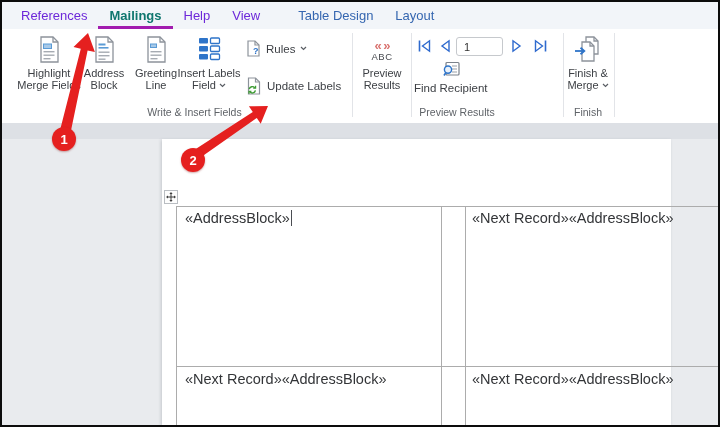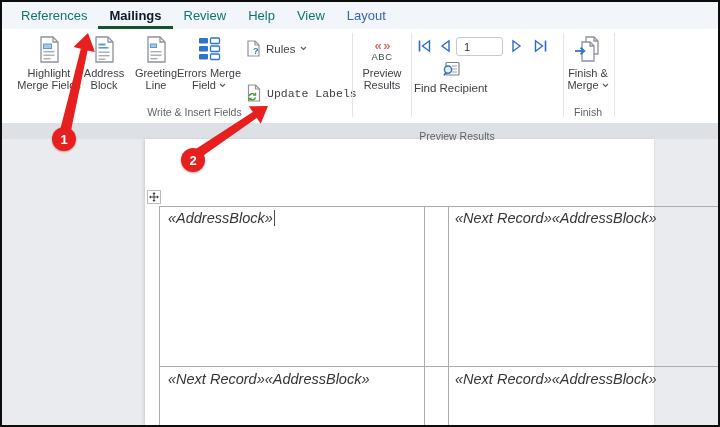--- a/index.html
+++ b/index.html
@@ -1,22 +1,22 @@
 <!DOCTYPE html>
 <html><head>
 <meta charset="utf-8">
 <style>
   html,body{margin:0;padding:0;background:#fff;font-family:"Liberation Sans",sans-serif;}
   #app{position:relative;width:720px;height:427px;overflow:hidden;background:#fff;}
   #frame{position:absolute;inset:0;border:2px solid #0c0c0c;z-index:60;pointer-events:none;}
 
   
   #tabrow{position:absolute;left:2px;top:2px;right:2px;height:27px;background:#f2f5f9;display:flex;align-items:stretch;padding-left:8px;z-index:2;}
-  .tab{display:flex;align-items:center;padding:0 11px;font-size:13px;color:#0f766e;cursor:default;white-space:nowrap;}
-  .tab.active{color:#0f172a;font-weight:bold;border-bottom:3px solid #14532d;padding-top:3px;}
+  .tab{display:flex;align-items:center;padding:0 11px;font-size:13px;color:#6d28d9;cursor:default;white-space:nowrap;}
+  .tab.active{color:#0f766e;font-weight:bold;border-bottom:3px solid #a21caf;padding-top:3px;}
   .tab.contextual{color:#3566b0;}
 
   
   #ribbon{position:absolute;left:2px;top:29px;width:716px;height:94px;background:#ffffff;z-index:2;}
   .sep{position:absolute;top:4px;width:1px;height:84px;background:#e2e4e8;}
   .grplabel{position:absolute;top:77px;font-size:10.5px;color:#5f6368;text-align:center;white-space:nowrap;}
 
   .btn-big{position:absolute;top:6px;display:flex;flex-direction:column;align-items:center;text-align:center;}
   .btn-big .ic{height:32px;display:flex;align-items:flex-start;justify-content:center;}
   .btn-big .l1,.btn-big .l2{font-size:11px;line-height:12px;color:#3d4045;display:flex;align-items:center;gap:3px;white-space:nowrap;}
@@ -24,43 +24,43 @@
   .btn-row{position:absolute;display:flex;align-items:center;gap:5px;font-size:11.5px;color:#3d4045;white-space:nowrap;}
 
   .navbtn{display:inline-flex;align-items:center;justify-content:center;}
   #recordbox{position:absolute;left:454px;top:8px;width:47px;height:19px;border:1px solid #c6c9cd;border-radius:3px;background:#fff;font-size:11px;color:#333;display:flex;align-items:center;padding-left:7px;box-sizing:border-box;}
 
   .chev{display:inline-block;}
 
   
   #docarea{position:absolute;left:2px;top:123px;width:716px;height:302px;background:#e9ebee;z-index:1;}
   #docband{position:absolute;left:0;top:0;width:716px;height:16px;background:#dde0e5;}
-  #page{position:absolute;left:143px;top:16px;width:509px;height:286px;background:#ffffff;box-shadow:-1px 1px 3px rgba(90,98,110,0.25);font-style:italic;}
+  #page{position:absolute;left:160px;top:16px;width:509px;height:286px;background:#ffffff;box-shadow:-1px 1px 3px rgba(90,98,110,0.25);}
 
   .tline{position:absolute;background:#acacac;}
   .cell-text{position:absolute;font-size:14.5px;color:#333538;white-space:nowrap;}
   .cursor{display:inline-block;width:1px;height:16px;background:#4a4d52;vertical-align:-3px;margin-left:1px;}
 
   #handle{position:absolute;left:2px;top:51px;width:14px;height:14px;background:#fdfdfd;border:1px solid #b9bdc2;box-sizing:border-box;display:flex;align-items:center;justify-content:center;}
 
   
   #overlay{position:absolute;inset:0;z-index:50;pointer-events:none;}
   .callout{position:absolute;width:24px;height:24px;border-radius:50%;background:#e5201f;color:#fff;font-size:13px;font-weight:bold;display:flex;align-items:center;justify-content:center;z-index:51;box-shadow:0 1px 2px rgba(120,0,0,.35);}
 </style>
 </head>
 <body>
 
 <div id="app">
 
   <div id="tabrow">
     <div class="tab">References</div>
     <div class="tab active">Mailings</div>
-    <div class="tab">Review</div>
     <div class="tab">Help</div>
     <div class="tab">View</div>
+    <div class="tab contextual" style="margin-left:16px;">Table Design</div>
     <div class="tab contextual">Layout</div>
   </div>
 
   <div id="ribbon">
 
     <div class="btn-big" style="left:18px;width:58px;">
       <span class="ic">
         <svg width="24" height="29" viewBox="0 0 24 29">
             <path d="M4 2h12l5 5v20H4z" fill="#fff" stroke="#8d939b" stroke-width="1.3"></path>
             <path d="M16 2v5h5" fill="none" stroke="#8d939b" stroke-width="1.3"></path>
@@ -109,21 +109,21 @@
       <span class="ic">
         <svg width="26" height="28" viewBox="0 0 26 28">
             <rect x="3" y="3" width="9" height="5.5" rx="1" fill="#2e74c9"></rect>
             <rect x="14.5" y="3" width="9" height="5.5" rx="1" fill="#fff" stroke="#2e74c9" stroke-width="1.3"></rect>
             <rect x="3" y="11" width="9" height="5.5" rx="1" fill="#2e74c9"></rect>
             <rect x="14.5" y="11" width="9" height="5.5" rx="1" fill="#fff" stroke="#2e74c9" stroke-width="1.3"></rect>
             <rect x="3" y="19" width="9" height="5.5" rx="1" fill="#2e74c9"></rect>
             <rect x="14.5" y="19" width="9" height="5.5" rx="1" fill="#fff" stroke="#2e74c9" stroke-width="1.3"></rect>
           </svg>
       </span>
-      <span class="l1">Errors Merge</span>
+      <span class="l1">Insert Labels</span>
       <span class="l2">
           <span>Field</span>
           <svg class="chev" width="7" height="5" viewBox="0 0 7 5">
             <path d="M1 1l2.5 2.5L6 1" fill="none" stroke="#5a5e64" stroke-width="1.2"></path>
           </svg>
         </span>
     </div>
 
     <div class="btn-row" style="left:244px;top:11px;">
       <svg width="15" height="17" viewBox="0 0 15 17">
@@ -131,21 +131,21 @@
           <path d="M9 1v4h4" fill="none" stroke="#8d939b" stroke-width="1.2"></path>
           <text x="7" y="14" font-size="9" fill="#2e74c9" font-family="Liberation Sans,sans-serif" font-weight="bold">?</text>
         </svg>
       <span>Rules</span>
       <svg class="chev" width="7" height="5" viewBox="0 0 7 5">
           <path d="M1 1l2.5 2.5L6 1" fill="none" stroke="#5a5e64" stroke-width="1.2"></path>
         </svg>
     </div>
 
 
-    <div class="btn-row" style="left:244px;top:55px;font-family:Liberation Mono, monospace;">
+    <div class="btn-row" style="left:244px;top:48px;">
       <svg width="16" height="18" viewBox="0 0 16 18">
           <path d="M2.5 1h7l4 4v12h-11z" fill="#fff" stroke="#8d939b" stroke-width="1.2"></path>
           <path d="M9.5 1v4h4" fill="none" stroke="#8d939b" stroke-width="1.2"></path>
           <path d="M3.2 12.2a3.2 3.2 0 0 1 5.6-1.4" fill="none" stroke="#3f9c35" stroke-width="1.4"></path>
           <path d="M9.6 8.8v2.4H7.2" fill="none" stroke="#3f9c35" stroke-width="1.2"></path>
           <path d="M9.4 13.4a3.2 3.2 0 0 1-5.6 1.4" fill="none" stroke="#3f9c35" stroke-width="1.4"></path>
           <path d="M3 16.8v-2.4h2.4" fill="none" stroke="#3f9c35" stroke-width="1.2"></path>
         </svg>
       <span>Update Labels</span>
     </div>
@@ -193,21 +193,21 @@
       <svg width="18" height="16" viewBox="0 0 18 16">
           <rect x="4" y="1.5" width="13" height="12.5" rx="1" fill="#fff" stroke="#7b828b" stroke-width="1.2"></rect>
           <path d="M10 5h5M10 8h5M10 11h5" stroke="#9aa0a8" stroke-width="1.1"></path>
           <circle cx="6" cy="8.6" r="3.6" fill="#eaf2fb" stroke="#2e74c9" stroke-width="1.4"></circle>
           <path d="M2 14.5l1.6-2.5" stroke="#2e74c9" stroke-width="1.6"></path>
         </svg>
       <span>Find Recipient</span>
     </div>
 
 
-    <div class="grplabel" style="left:400px;width:110px;margin-top:24px;">Preview Results</div>
+    <div class="grplabel" style="left:400px;width:110px;">Preview Results</div>
 
     <div class="sep" style="left:561px;"></div>
 
     <div class="btn-big" style="left:560px;width:52px;">
       <span class="ic">
         <svg width="28" height="28" viewBox="0 0 28 28">
             <path d="M12 2h8l4 4v13h-12z" fill="#fff" stroke="#8d939b" stroke-width="1.3"></path>
             <path d="M20 2v4h4" fill="none" stroke="#8d939b" stroke-width="1.3"></path>
             <path d="M8 7h8l4 4v15H8z" fill="#fff" stroke="#8d939b" stroke-width="1.3"></path>
             <path d="M16 7v4h4" fill="none" stroke="#8d939b" stroke-width="1.3"></path>

